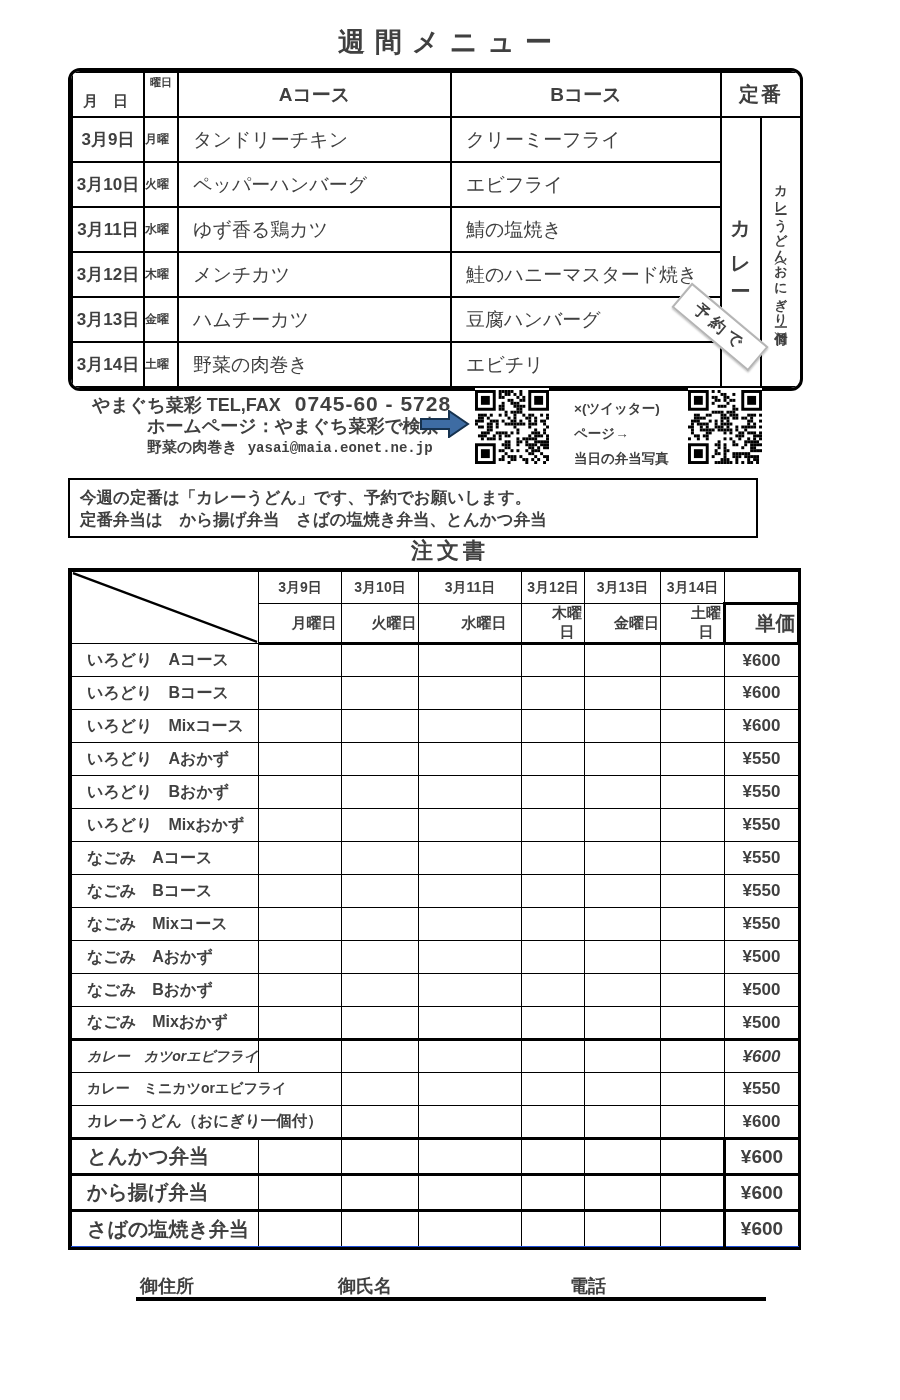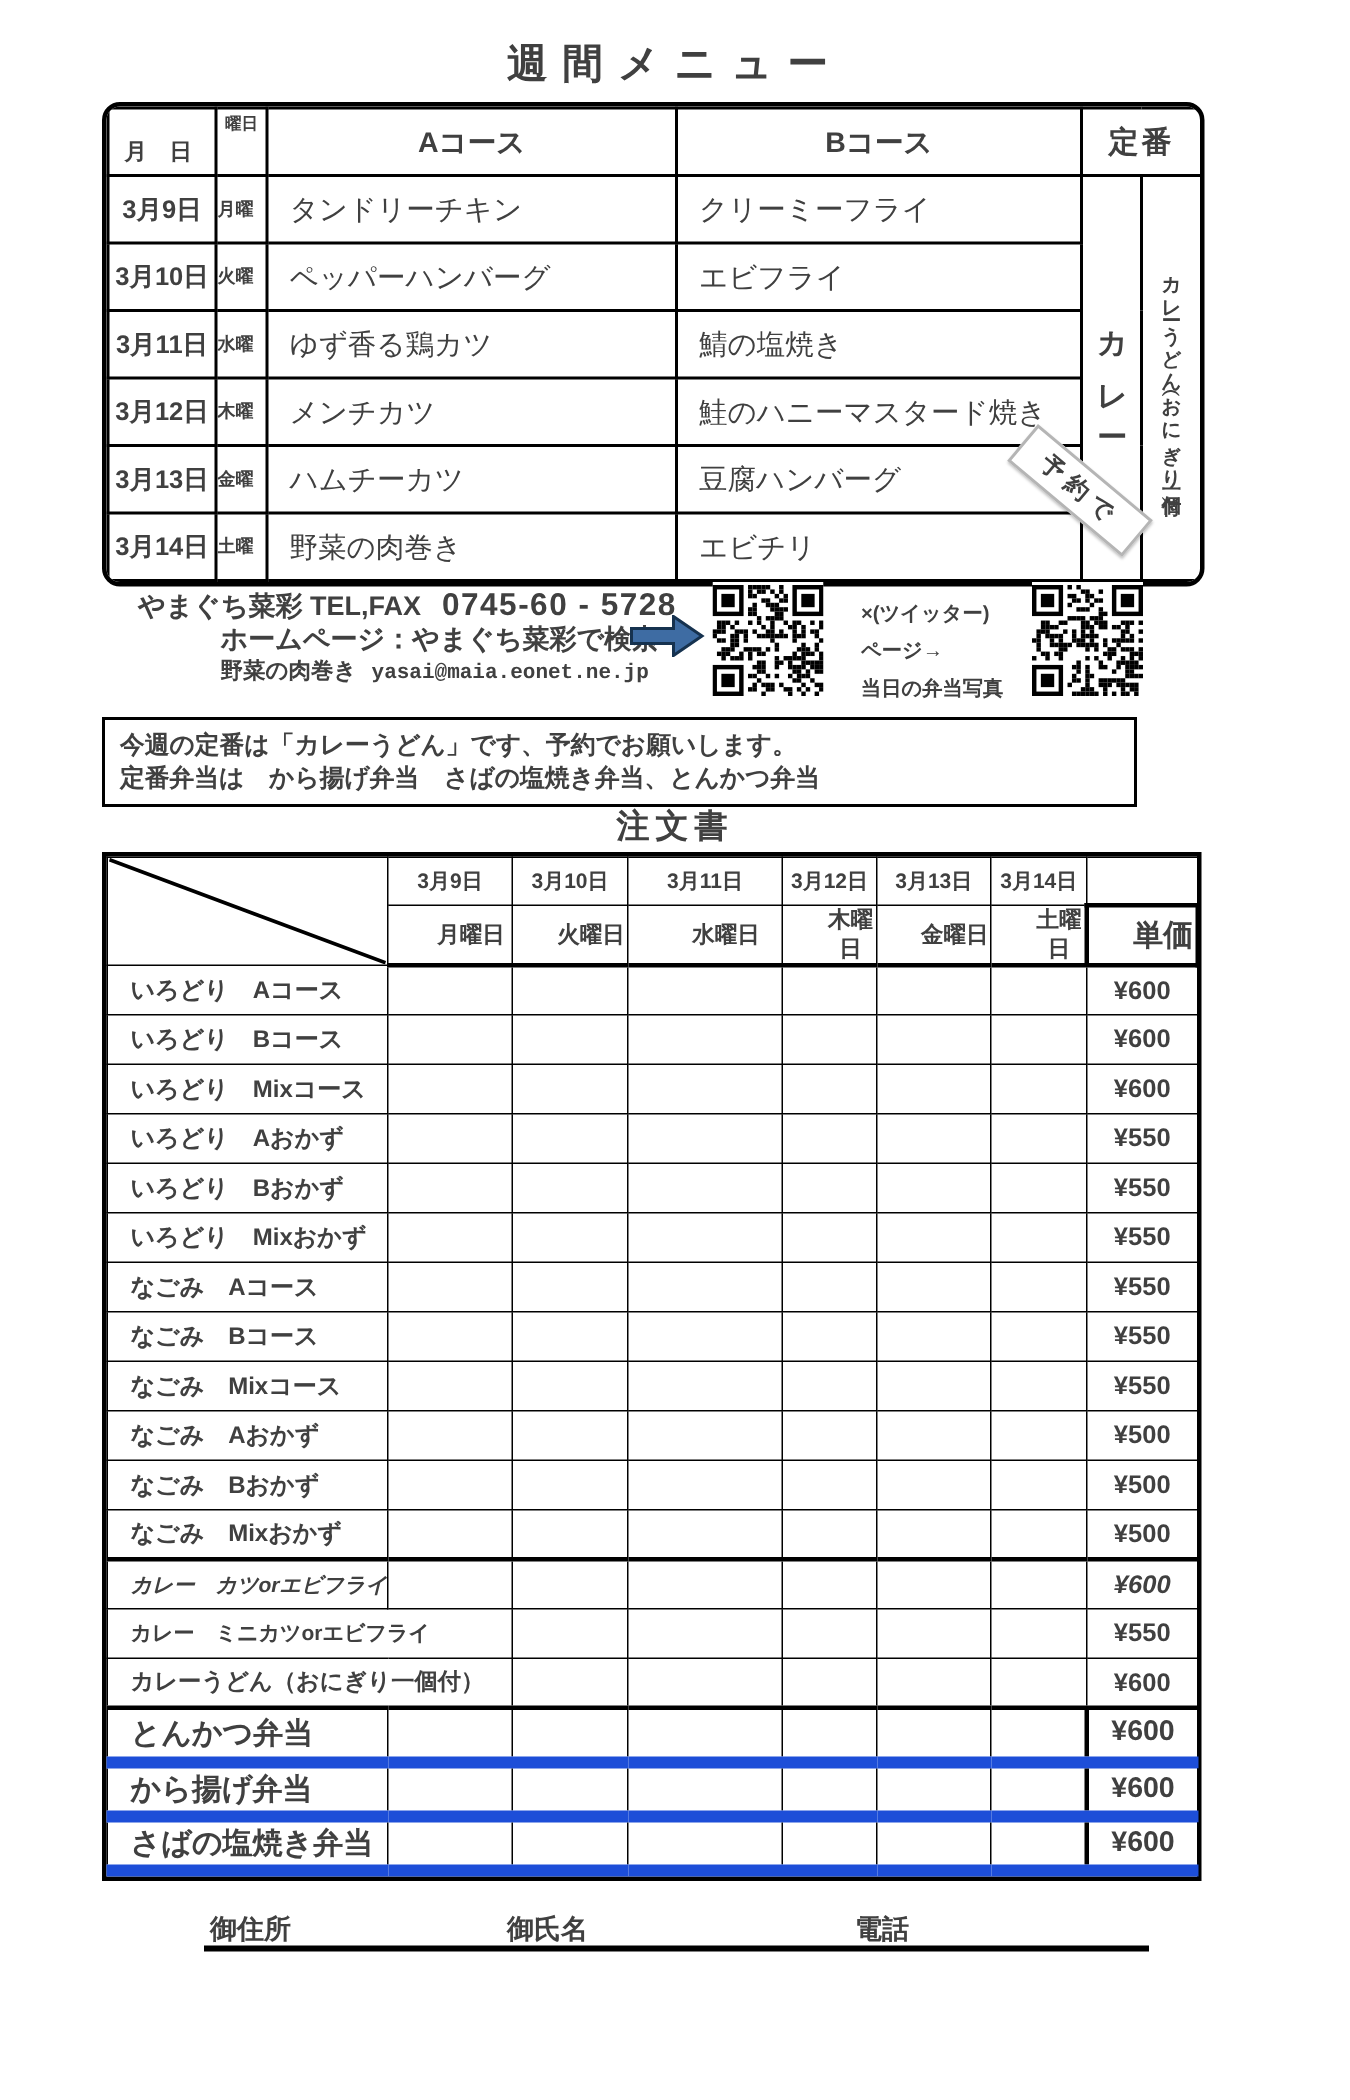--- a/index.html
+++ b/index.html
@@ -71,21 +71,21 @@
   .o-price-head{font-size:20px;font-weight:bold;text-align:center;border:3px solid #000 !important;}
   tr.orow{height:33px;}
   tr.orow.big{height:36px;}
   .o-lbl{font-size:16px;font-weight:bold;text-align:left;padding-left:15px !important;white-space:nowrap;}
   .o-lbl.small{font-size:14px;}
   .o-lbl.udon{font-size:15.5px;font-weight:600;}
   tr.big .o-lbl{font-size:20px;font-weight:bold;}
   .o-price{font-size:17px;font-weight:bold;text-align:center;}
   tr.big .o-price{font-size:19px;border-left:3px solid #000 !important;}
   tr.group-start td{border-top:3px solid #000;font-style:italic;}
-  tr.big td{border-top:3px solid #000;border-bottom:8px solid #1d4ed8;}
+  tr.big td{border-top:3px solid #000;border-bottom:1px solid #1d4ed8;}
 
   
   .f-lbl{position:absolute;top:1274px;font-size:18px;font-weight:bold;}
   .f-addr{left:140px;} .f-name{left:338px;} .f-tel{left:570px;}
   .f-line{position:absolute;left:136px;top:1297px;width:630px;height:4px;background:#000;}
 </style>
 </head>
 <body>
 
 <div class="page">

